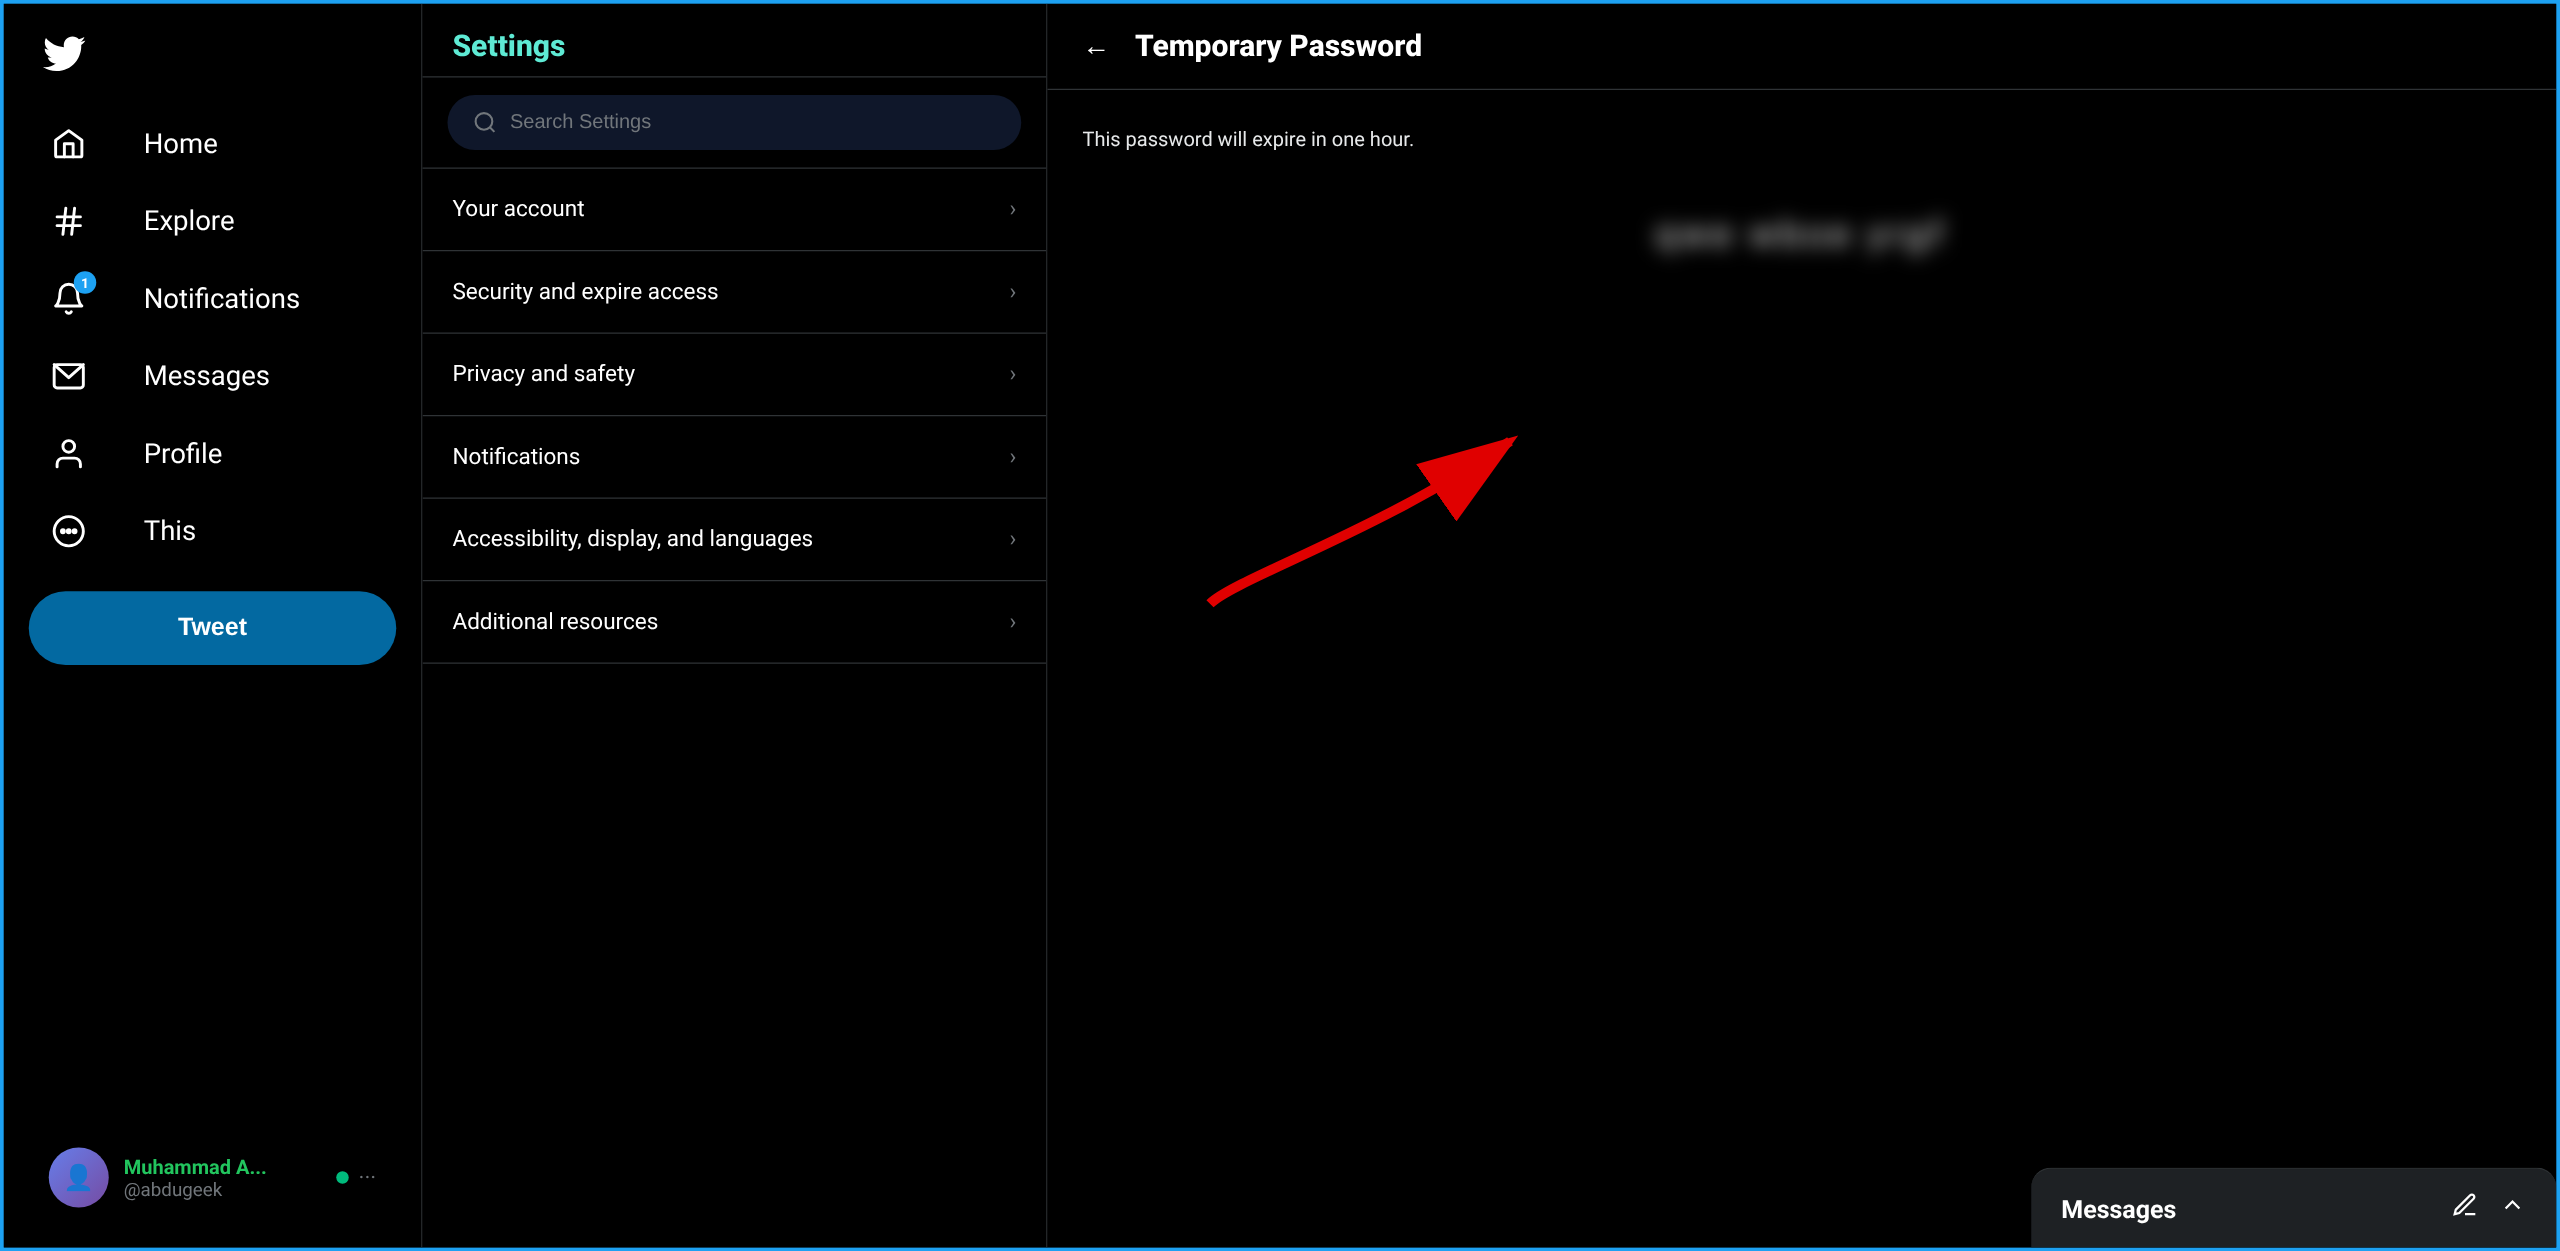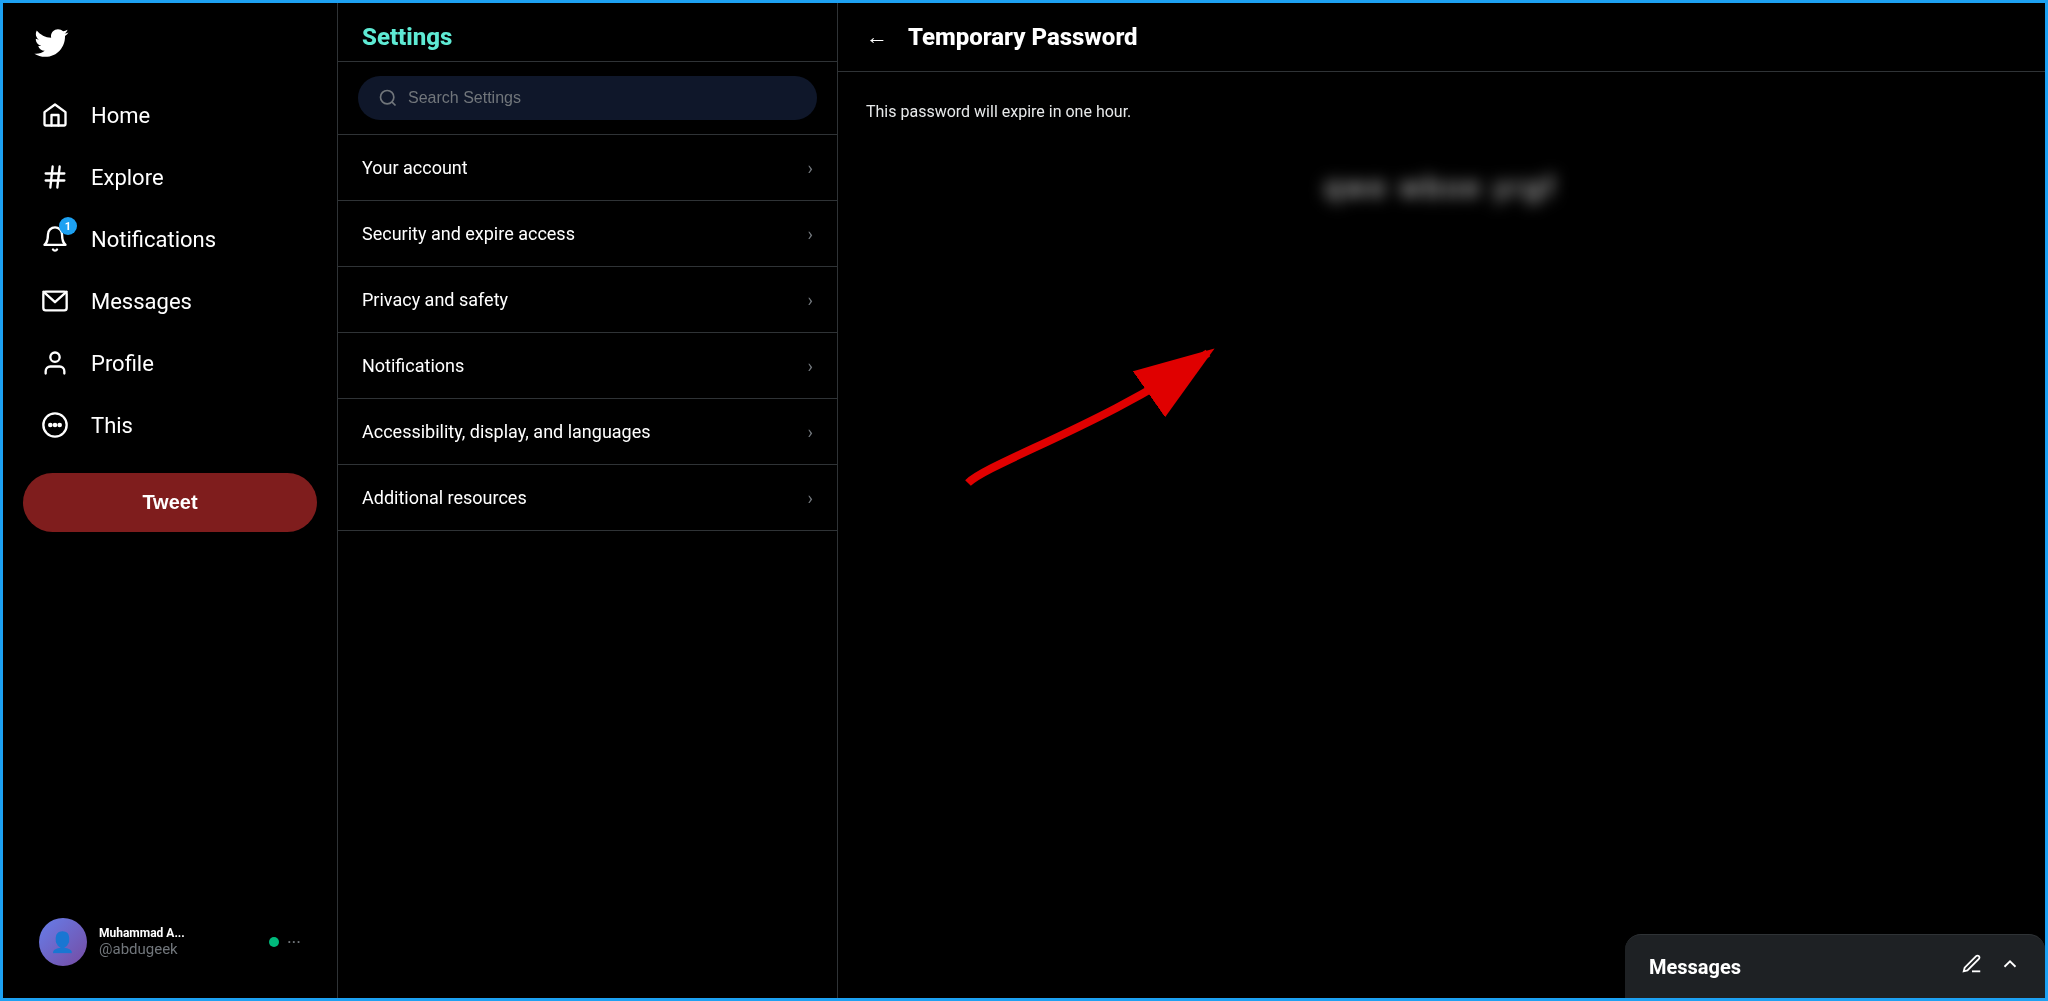--- a/index.html
+++ b/index.html
@@ -45,39 +45,39 @@
     }
     .nav-item .nav-icon {
       width: 32px;
       height: 32px;
       margin-right: 20px;
       display: flex;
       align-items: center;
       justify-content: center;
       flex-shrink: 0;
     }
-    .nav-item .nav-label { font-size: 22px; font-weight: 400; }
+    .nav-item .nav-label { font-size: 22px; font-weight: 400; margin-left: 24px; }
     .notification-badge {
       position: absolute;
       top: 8px;
       left: 36px;
       background: #1da1f2;
       color: #fff;
       border-radius: 9999px;
       font-size: 11px;
       min-width: 18px;
       height: 18px;
       display: flex;
       align-items: center;
       justify-content: center;
       font-weight: 700;
       padding: 0 4px;
     }
     .tweet-btn {
-      background: #7f1d1d;
+      background: #0369a1;
       color: #fff;
       border: none;
       border-radius: 9999px;
       padding: 18px 0;
       font-size: 20px;
       font-weight: 800;
       width: 100%;
       cursor: pointer;
       margin-top: 16px;
     }
@@ -97,21 +97,21 @@
       background: #555;
       flex-shrink: 0;
       overflow: hidden;
       display: flex;
       align-items: center;
       justify-content: center;
       font-size: 20px;
       background: linear-gradient(135deg, #667eea 0%, #764ba2 100%);
     }
     .user-info { flex: 1; margin-left: 12px; }
-    .user-name { font-size: 12px; font-weight: 700; color: #ffffff; }
+    .user-name { font-size: 16px; font-weight: 700; color: #22c55e; }
     .user-handle { font-size: 15px; color: #71767b; }
     .user-dots { color: #71767b; font-size: 18px; margin-left: 8px; }
     .online-dot {
       width: 10px;
       height: 10px;
       background: #00ba7c;
       border-radius: 50%;
       margin-left: 4px;
       flex-shrink: 0;
     }

